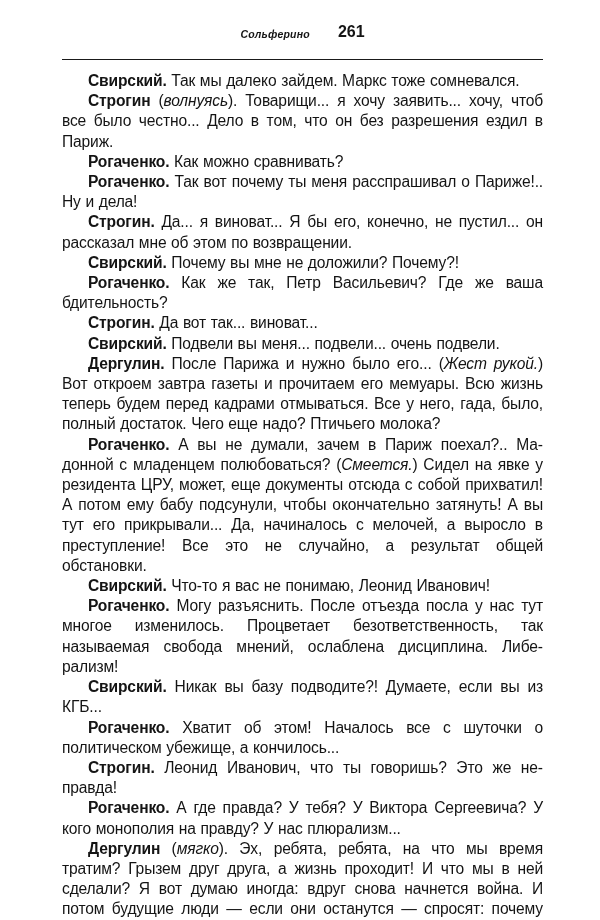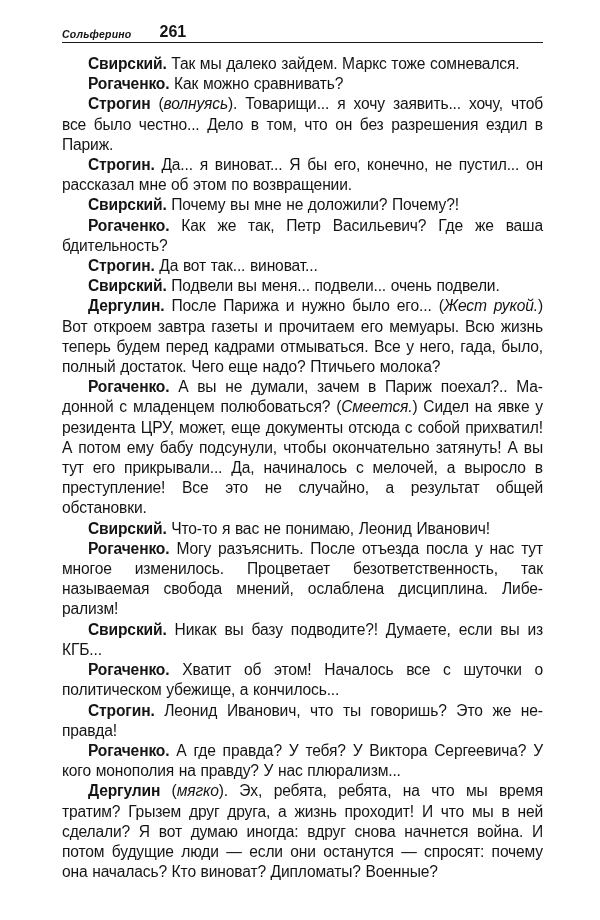--- a/index.html
+++ b/index.html
@@ -16,25 +16,25 @@
       font-family: "Liberation Sans", "DejaVu Sans", sans-serif;
     }
     .page {
       position: absolute;
       left: 62px;
       top: 22px;
       width: 481px;
     }
     .running-head {
       display: flex;
-      justify-content: flex-start;
+      justify-content: center;
       align-items: flex-end;
       height: 18px;
       border-bottom: 1.5px solid #1a1a1a;
-      padding-bottom: 2px;
+      padding-bottom: 19px;
     }
     .running-head .title {
       font-style: italic;
       font-weight: bold;
       font-size: 10.5px;
       letter-spacing: 0.2px;
     }
     .running-head .folio {
       font-weight: bold;
       font-size: 16px;
@@ -65,22 +65,23 @@
 <body>
 
 <div class="page">
   <div class="running-head">
     <span class="title">Сольферино</span>
     <span class="folio">261</span>
   </div>
 
   <div class="body-text">
     <p><span class="speaker">Свирский.</span><span> Так мы далеко зайдем. Маркс тоже сомне­вался.</span></p>
+    <p><span class="speaker">Строгин</span><span> (</span><span class="stage">волнуясь</span><span>). Товарищи... я хочу заявить... хочу, чтоб все было честно... Дело в том, что он без разрешения ездил в Париж.</span></p>
     <p><span class="speaker">Рогаченко.</span><span> Как можно сравнивать?</span></p>
-    <p><span class="speaker">Строгин</span><span> (</span><span class="stage">волнуясь</span><span>). Товарищи... я хочу заявить... хочу, чтоб все было честно... Дело в том, что он без разрешения ездил в Париж.</span></p>
+    <p><span class="speaker">Рогаченко.</span><span> Так вот почему ты меня расспрашивал о Па­риже!.. Ну и дела!</span></p>
     <p><span class="speaker">Строгин.</span><span> Да... я виноват... Я бы его, конечно, не пустил... он рассказал мне об этом по возвращении.</span></p>
     <p><span class="speaker">Свирский.</span><span> Почему вы мне не доложили? Почему?!</span></p>
     <p><span class="speaker">Рогаченко.</span><span> Как же так, Петр Васильевич? Где же ваша бдительность?</span></p>
     <p><span class="speaker">Строгин.</span><span> Да вот так... виноват...</span></p>
     <p><span class="speaker">Свирский.</span><span> Подвели вы меня... подвели... очень подвели.</span></p>
     <p><span class="speaker">Дергулин.</span><span> После Парижа и нужно было его... (</span><span class="stage">Жест ру­кой.</span><span>) Вот откроем завтра газеты и прочитаем его мемуары. Всю жизнь теперь будем перед кадрами отмываться. Все у него, гада, было, полный достаток. Чего еще надо? Птичьего молока?</span></p>
     <p><span class="speaker">Рогаченко.</span><span> А вы не думали, зачем в Париж поехал?.. Ма­донной с младенцем полюбоваться? (</span><span class="stage">Смеется.</span><span>) Сидел на явке у резидента ЦРУ, может, еще документы отсюда с со­бой прихватил! А потом ему бабу подсунули, чтобы оконча­тельно затянуть! А вы тут его прикрывали... Да, начиналось с мелочей, а выросло в преступление! Все это не случайно, а результат общей обстановки.</span></p>
     <p><span class="speaker">Свирский.</span><span> Что-то я вас не понимаю, Леонид Иванович!</span></p>
     <p><span class="speaker">Рогаченко.</span><span> Могу разъяснить. После отъезда посла у нас тут многое изменилось. Процветает безответственность, так называемая свобода мнений, ослаблена дисциплина. Либе­рализм!</span></p>
     <p><span class="speaker">Свирский.</span><span> Никак вы базу подводите?! Думаете, если вы из КГБ...</span></p>

